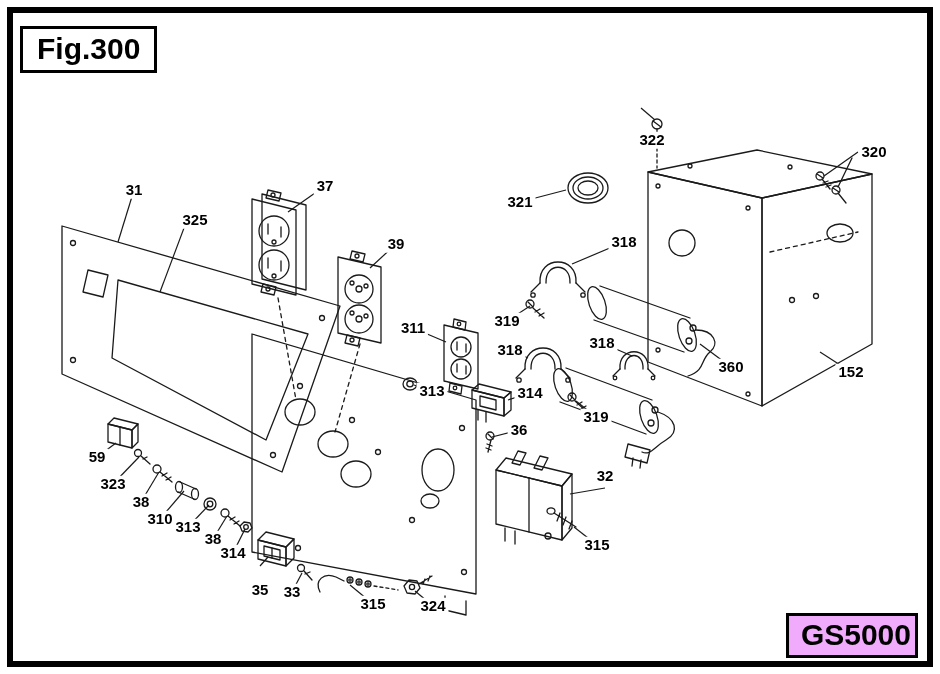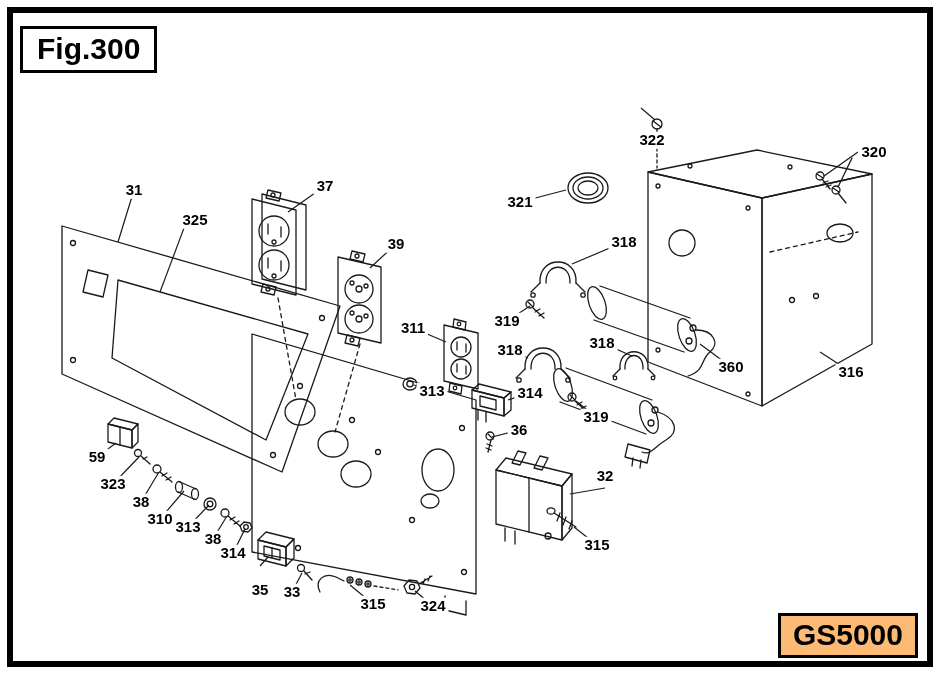--- a/index.html
+++ b/index.html
@@ -19,23 +19,23 @@
   .fig-badge{
     position:absolute;left:20px;top:26px;
     border:3px solid #000;
     padding:3px 14px 5px 14px;
     font-size:30px;font-weight:bold;color:#000;
     background:#fff;z-index:5;line-height:1.1;
   }
   .model-badge{
     position:absolute;right:22px;bottom:16px;
     border:3px solid #000;
-    padding:2px 12px 4px 12px;
+    padding:2px 4px 4px 12px;
     font-size:30px;font-weight:bold;color:#000;
-    background:#fdba74;z-index:5;line-height:1.1;
+    background:#f0abfc;z-index:5;line-height:1.1;
   }
   svg.diagram{
     position:absolute;left:0;top:0;width:940px;height:674px;
     z-index:1;
   }
   #label-layer{position:absolute;left:0;top:0;width:940px;height:674px;z-index:3;}
   .part-label{
     position:absolute;
     transform:translate(-50%,-50%);
     font-size:15px;font-weight:bold;color:#000;
@@ -364,21 +364,21 @@
       <div class="part-label" style="left: 396px; top: 244px;">39</div>
       <div class="part-label" style="left: 520px; top: 202px;">321</div>
       <div class="part-label" style="left: 652px; top: 108px; margin-top: 32px;">322</div>
       <div class="part-label" style="left: 858px; top: 152px; margin-left: 16px;">320</div>
       <div class="part-label" style="left: 624px; top: 242px;">318</div>
       <div class="part-label" style="left: 413px; top: 328px;">311</div>
       <div class="part-label" style="left: 507px; top: 321px;">319</div>
       <div class="part-label" style="left: 510px; top: 350px;">318</div>
       <div class="part-label" style="left: 602px; top: 343px;">318</div>
       <div class="part-label" style="left: 731px; top: 367px;">360</div>
-      <div class="part-label" style="left: 851px; top: 372px;">316</div>
+      <div class="part-label" style="left: 851px; top: 372px;">152</div>
       <div class="part-label" style="left: 432px; top: 391px;">313</div>
       <div class="part-label" style="left: 530px; top: 393px;">314</div>
       <div class="part-label" style="left: 519px; top: 430px;">36</div>
       <div class="part-label" style="left: 596px; top: 417px;">319</div>
       <div class="part-label" style="left: 97px; top: 457px;">59</div>
       <div class="part-label" style="left: 113px; top: 484px;">323</div>
       <div class="part-label" style="left: 141px; top: 502px;">38</div>
       <div class="part-label" style="left: 160px; top: 519px; text-align: center;">310</div>
       <div class="part-label" style="left: 188px; top: 527px;">313</div>
       <div class="part-label" style="left: 213px; top: 539px;">38</div>

